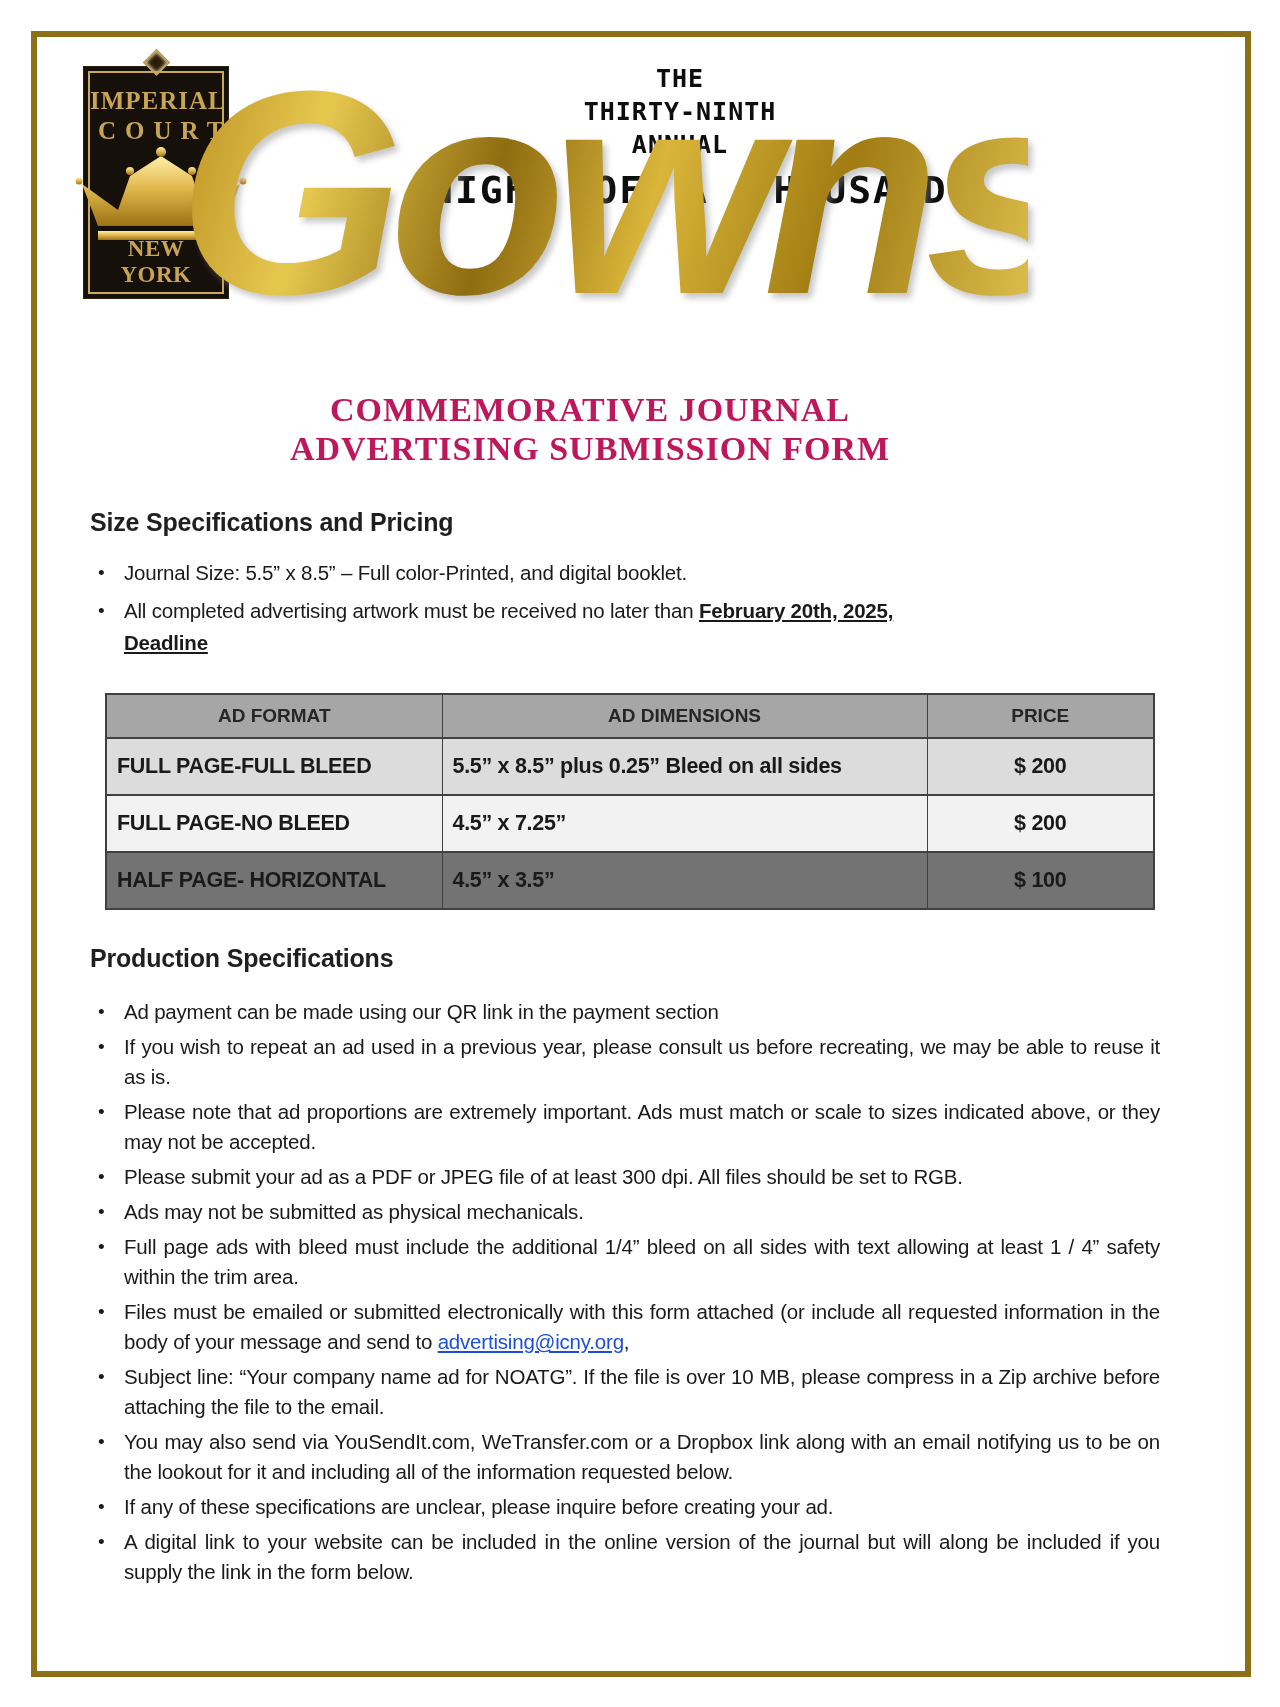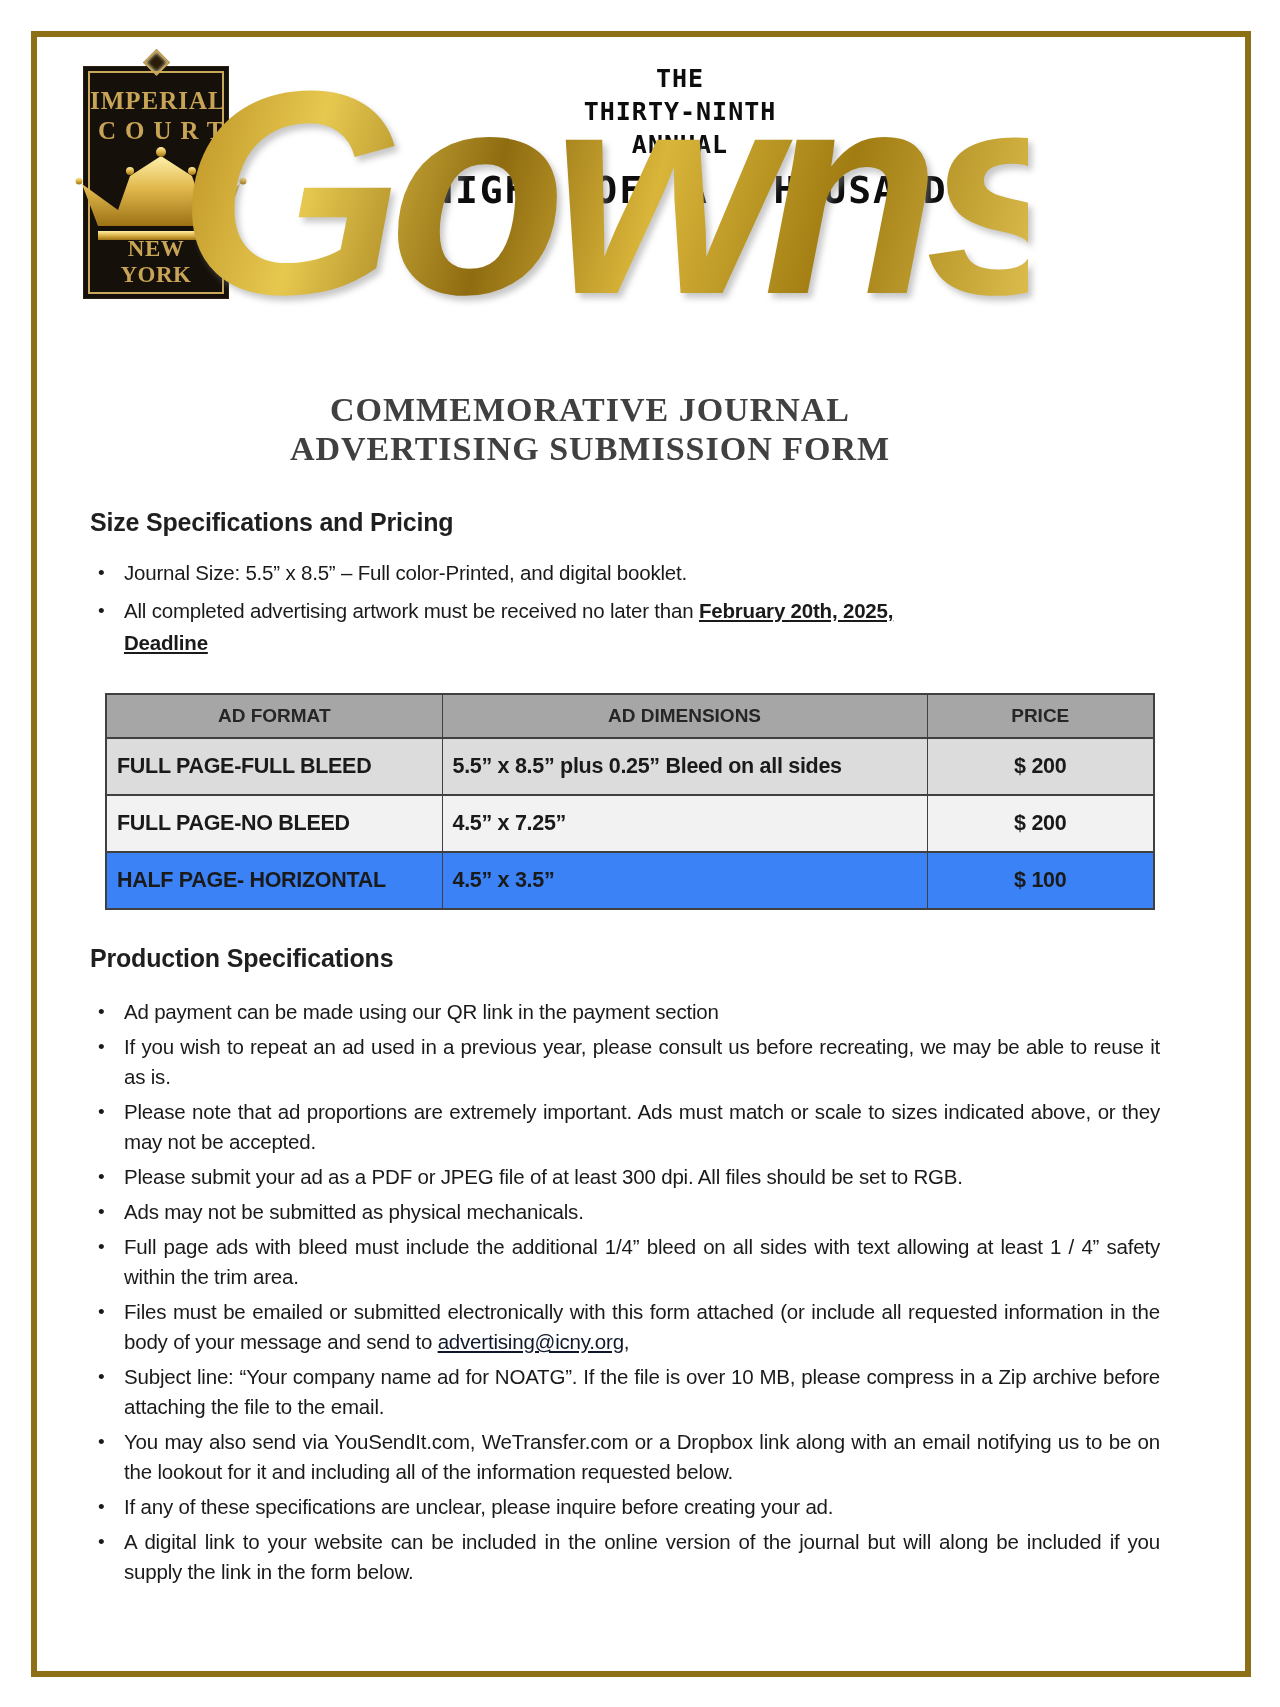--- a/index.html
+++ b/index.html
@@ -43,58 +43,58 @@
     position:absolute;left:178px;top:26px;width:850px;height:370px;
     font-family:Liberation Sans, sans-serif;font-style:italic;font-weight:bold;
     font-size:290px;line-height:1.15;letter-spacing:-0.05em;white-space:nowrap;
     background:linear-gradient(105deg,#b68a1e 0%,#e7c84f 18%,#8f6c10 38%,#d9b53a 55%,#a07c12 75%,#e3c453 100%);
     -webkit-background-clip:text;background-clip:text;color:transparent;
     filter:drop-shadow(4px 5px 3px rgba(130,130,130,.45));
   }
   
   .gold-title{
     position:absolute;top:390px;left:0;width:1180px;text-align:center;
-    font-family:"Liberation Serif", serif;font-weight:bold;color:#404040;
+    font-family:"Liberation Serif", serif;font-weight:bold;color:#be185d;
     font-size:34px;line-height:39px;letter-spacing:1px;
   }
   
   .content{position:absolute;left:90px;top:508px;width:1070px;}
   .sec-heading{
     font-size:25px;font-weight:bold;text-align:left;margin:0 0 20px 0;
     color:#1f1f1f;letter-spacing:-0.2px;
   }
   .sec-heading.mt{margin-top:34px;margin-bottom:24px;}
   ul.blist{list-style:none;margin:0;padding:0;}
   ul.blist li{
     position:relative;padding-left:34px;font-size:20.5px;line-height:32px;
     margin-bottom:6px;letter-spacing:-0.2px;text-align:justify;
   }
   ul.blist.tight li{line-height:30px;margin-bottom:5px;}
   ul.blist li::before{content:"\2022";position:absolute;left:8px;top:0;font-size:19px;}
   .emph{font-weight:bold;text-decoration:underline;}
-  a.mail{color:#0f172a;text-decoration:underline;cursor:pointer;}
+  a.mail{color:#1d4ed8;text-decoration:underline;cursor:pointer;}
   
   table.pricing{
     border-collapse:collapse;table-layout:fixed;width:1048px;margin:34px 0 0 15px;
     font-size:21.5px;letter-spacing:-0.3px;border:2px solid #404040;
   }
   table.pricing th{
     background:#a6a6a6;border-top:2px solid #404040;border-bottom:2px solid #404040;
     border-left:1px solid #404040;border-right:1px solid #404040;
     font-size:19px;font-weight:bold;height:40px;color:#262626;letter-spacing:0;
   }
   table.pricing td{
     border-top:2px solid #404040;border-bottom:2px solid #404040;
     border-left:1px solid #404040;border-right:1px solid #404040;
     height:47px;padding:4px 10px;font-weight:bold;
   }
   table.pricing td.price{text-align:center;}
   tr.row-a td{background:#dcdcdc;}
   tr.row-b td{background:#f2f2f2;}
-  tr.row-c td{background:#3b82f6;}
+  tr.row-c td{background:#737373;}
   .col-format{width:336px;}
   .col-dims{width:485px;}
   .col-price{width:227px;}
 </style>
 </head>
 <body>
 
 <div class="frame"></div>
 
 <div class="logo">

